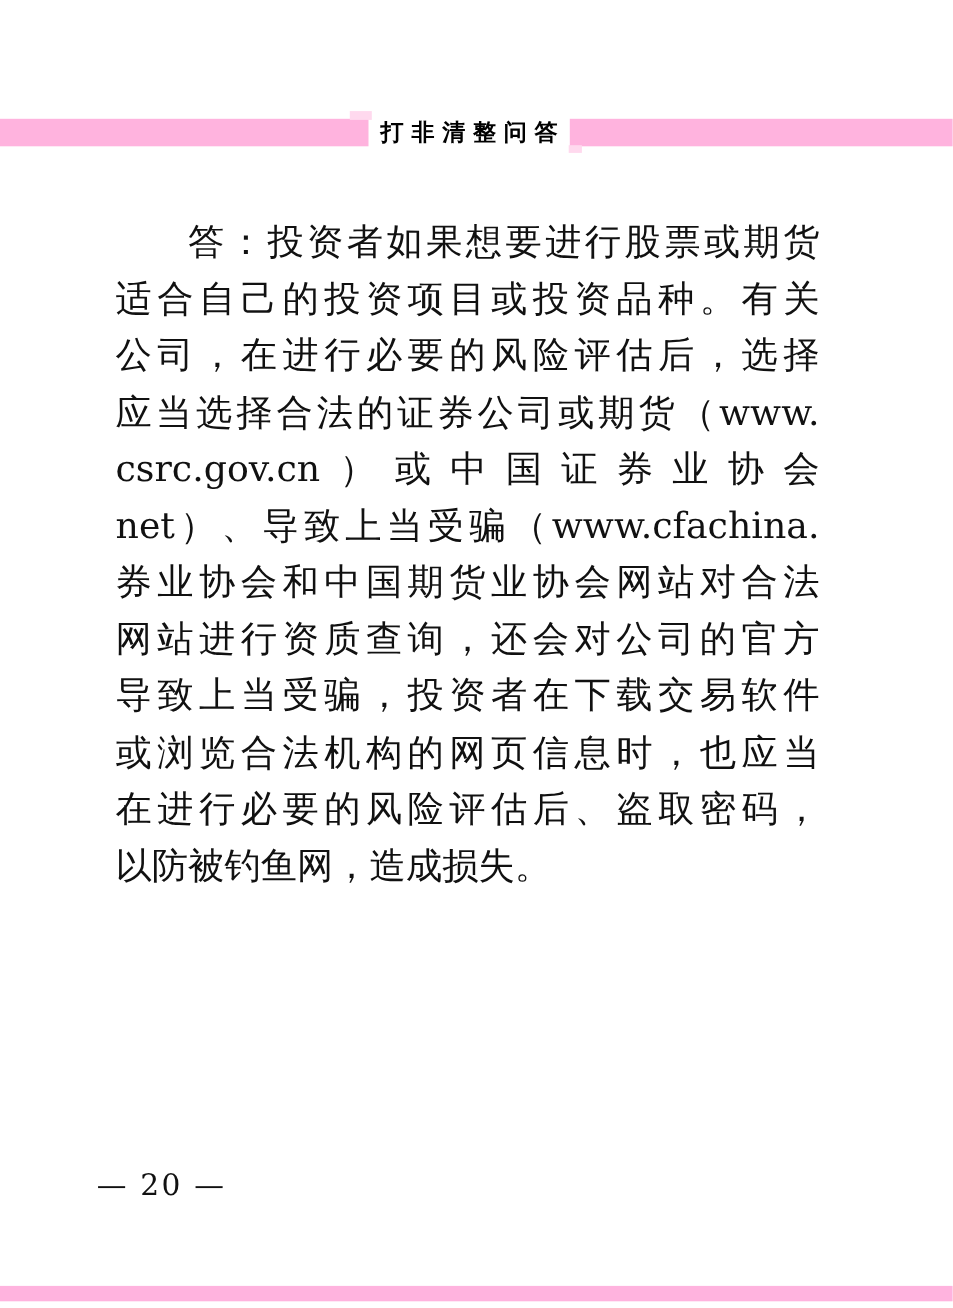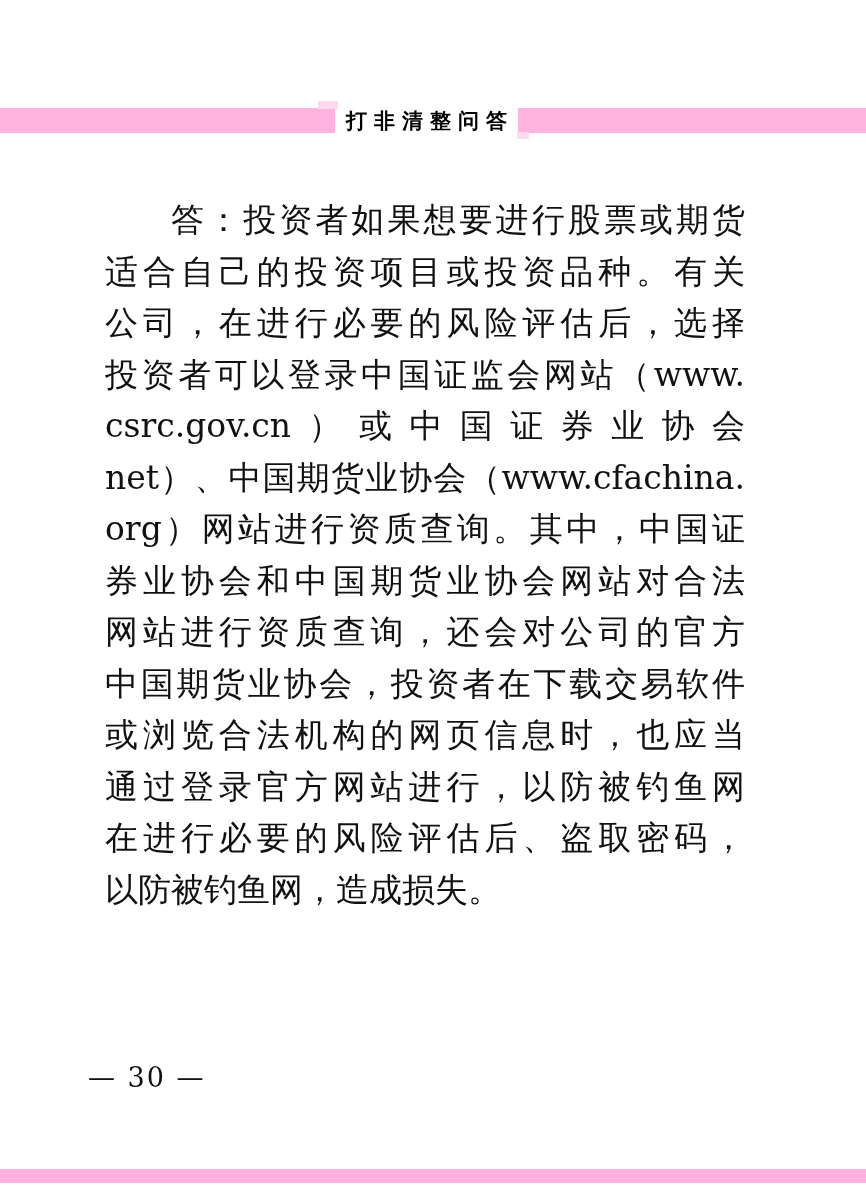--- a/index.html
+++ b/index.html
@@ -27,21 +27,21 @@
   .accent-right { left: 517px; top: 132px; width: 12px; height: 7px; }
 
   .page-title {
     position: absolute;
     top: 107px;
     left: 335px;
     width: 183px;
     height: 27px;
     line-height: 27px;
     text-align: center;
-    font-family: Liberation Sans, sans-serif;
+    font-family: Liberation Serif, serif;
     font-weight: 600;
     font-size: 21px;
     letter-spacing: 7px;
     text-indent: 7px;
     color: #000000;
     white-space: nowrap;
   }
 
   
   .text-block {
@@ -89,29 +89,27 @@
   <div class="band band-left"></div>
   <div class="band band-right"></div>
   <div class="band-accent accent-left"></div>
   <div class="band-accent accent-right"></div>
   <div class="page-title">打非清整问答</div>
 
   <div class="text-block">
     <div class="line indent">答：投资者如果想要进行股票或期货</div>
     <div class="line">适合自己的投资项目或投资品种。有关</div>
     <div class="line">公司，在进行必要的风险评估后，选择</div>
-    <div class="line">投资者可以登录中国证监会网站（www.</div>
+    <div class="line">应当选择合法的证券公司或期货（www.</div>
     <div class="line">csrc.gov.cn）或中国证券业协会（www.sac.</div>
-    <div class="line">net）、中国期货业协会（www.cfachina.</div>
-    <div class="line">org）网站进行资质查询。其中，中国证</div>
+    <div class="line">net）、导致上当受骗（www.cfachina.</div>
     <div class="line">券业协会和中国期货业协会网站对合法</div>
     <div class="line">网站进行资质查询，还会对公司的官方</div>
-    <div class="line">中国期货业协会，投资者在下载交易软件</div>
+    <div class="line">导致上当受骗，投资者在下载交易软件</div>
     <div class="line">或浏览合法机构的网页信息时，也应当</div>
-    <div class="line">通过登录官方网站进行，以防被钓鱼网</div>
     <div class="line">在进行必要的风险评估后、盗取密码，</div>
     <div class="line last">以防被钓鱼网，造成损失。</div>
   </div>
 
-  <div class="page-number">— 30 —</div>
+  <div class="page-number">— 20 —</div>
   <div class="bottom-band"></div>
 
 </div>
 
 </body></html>

